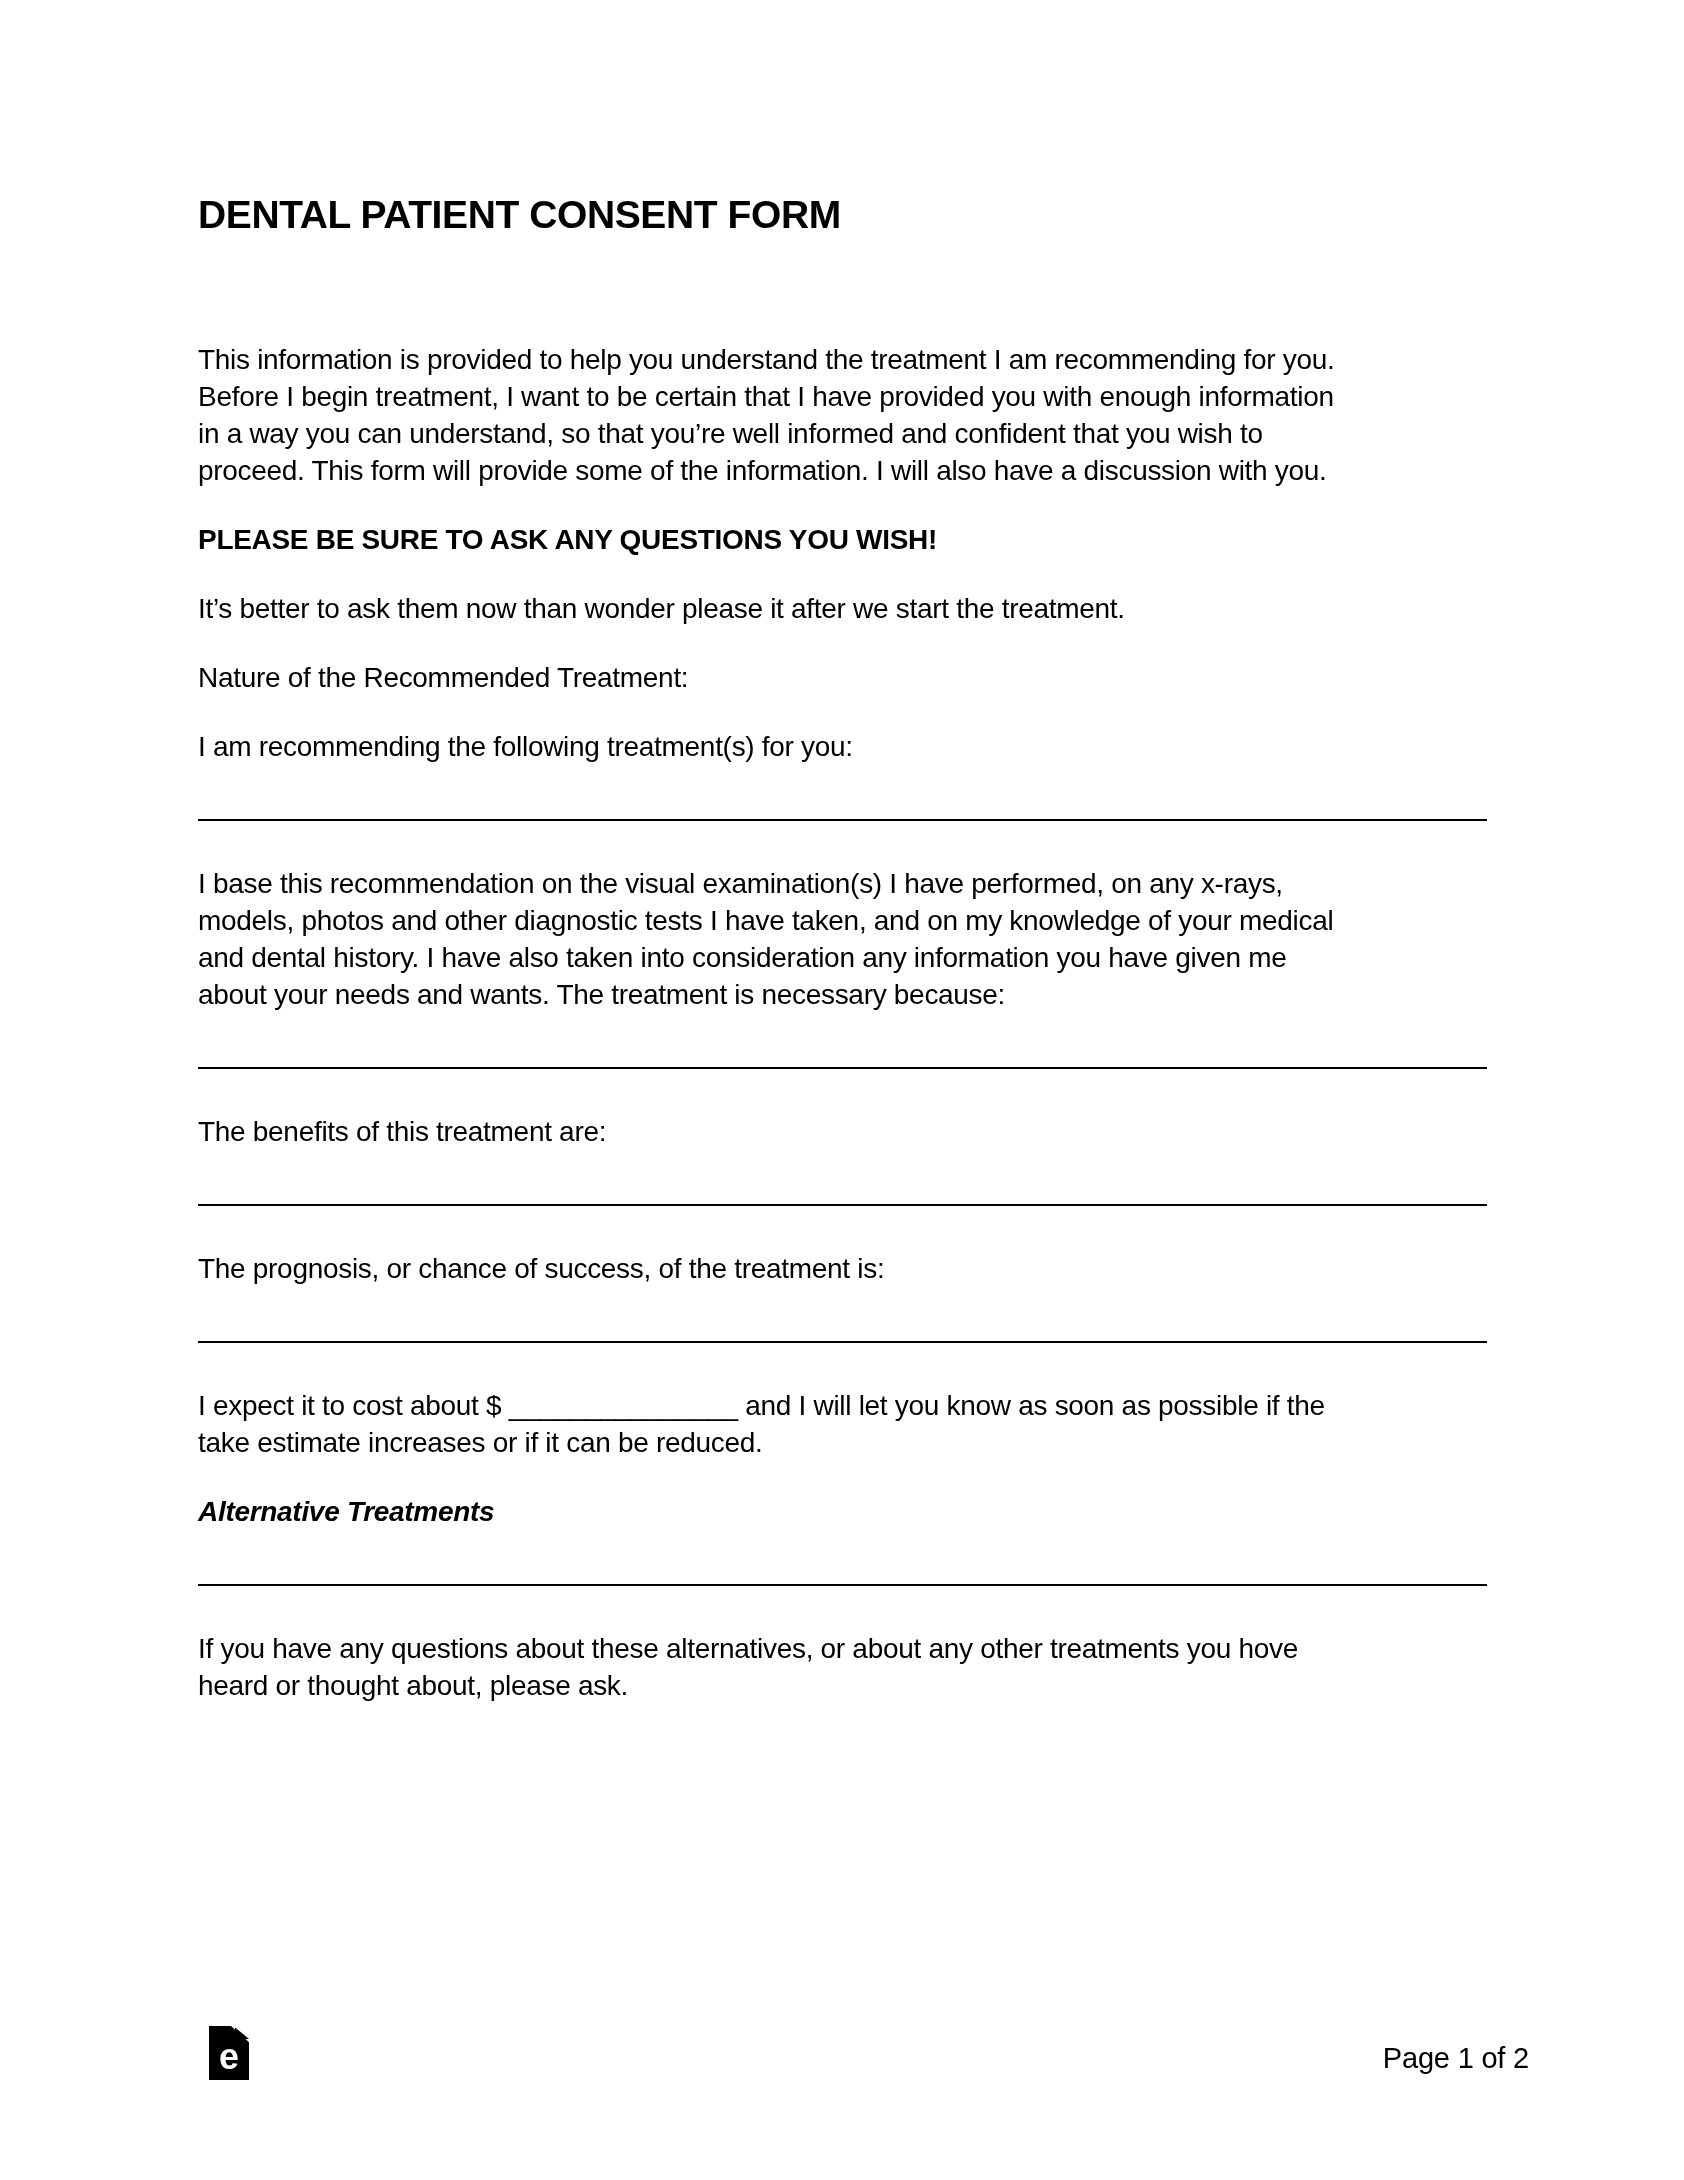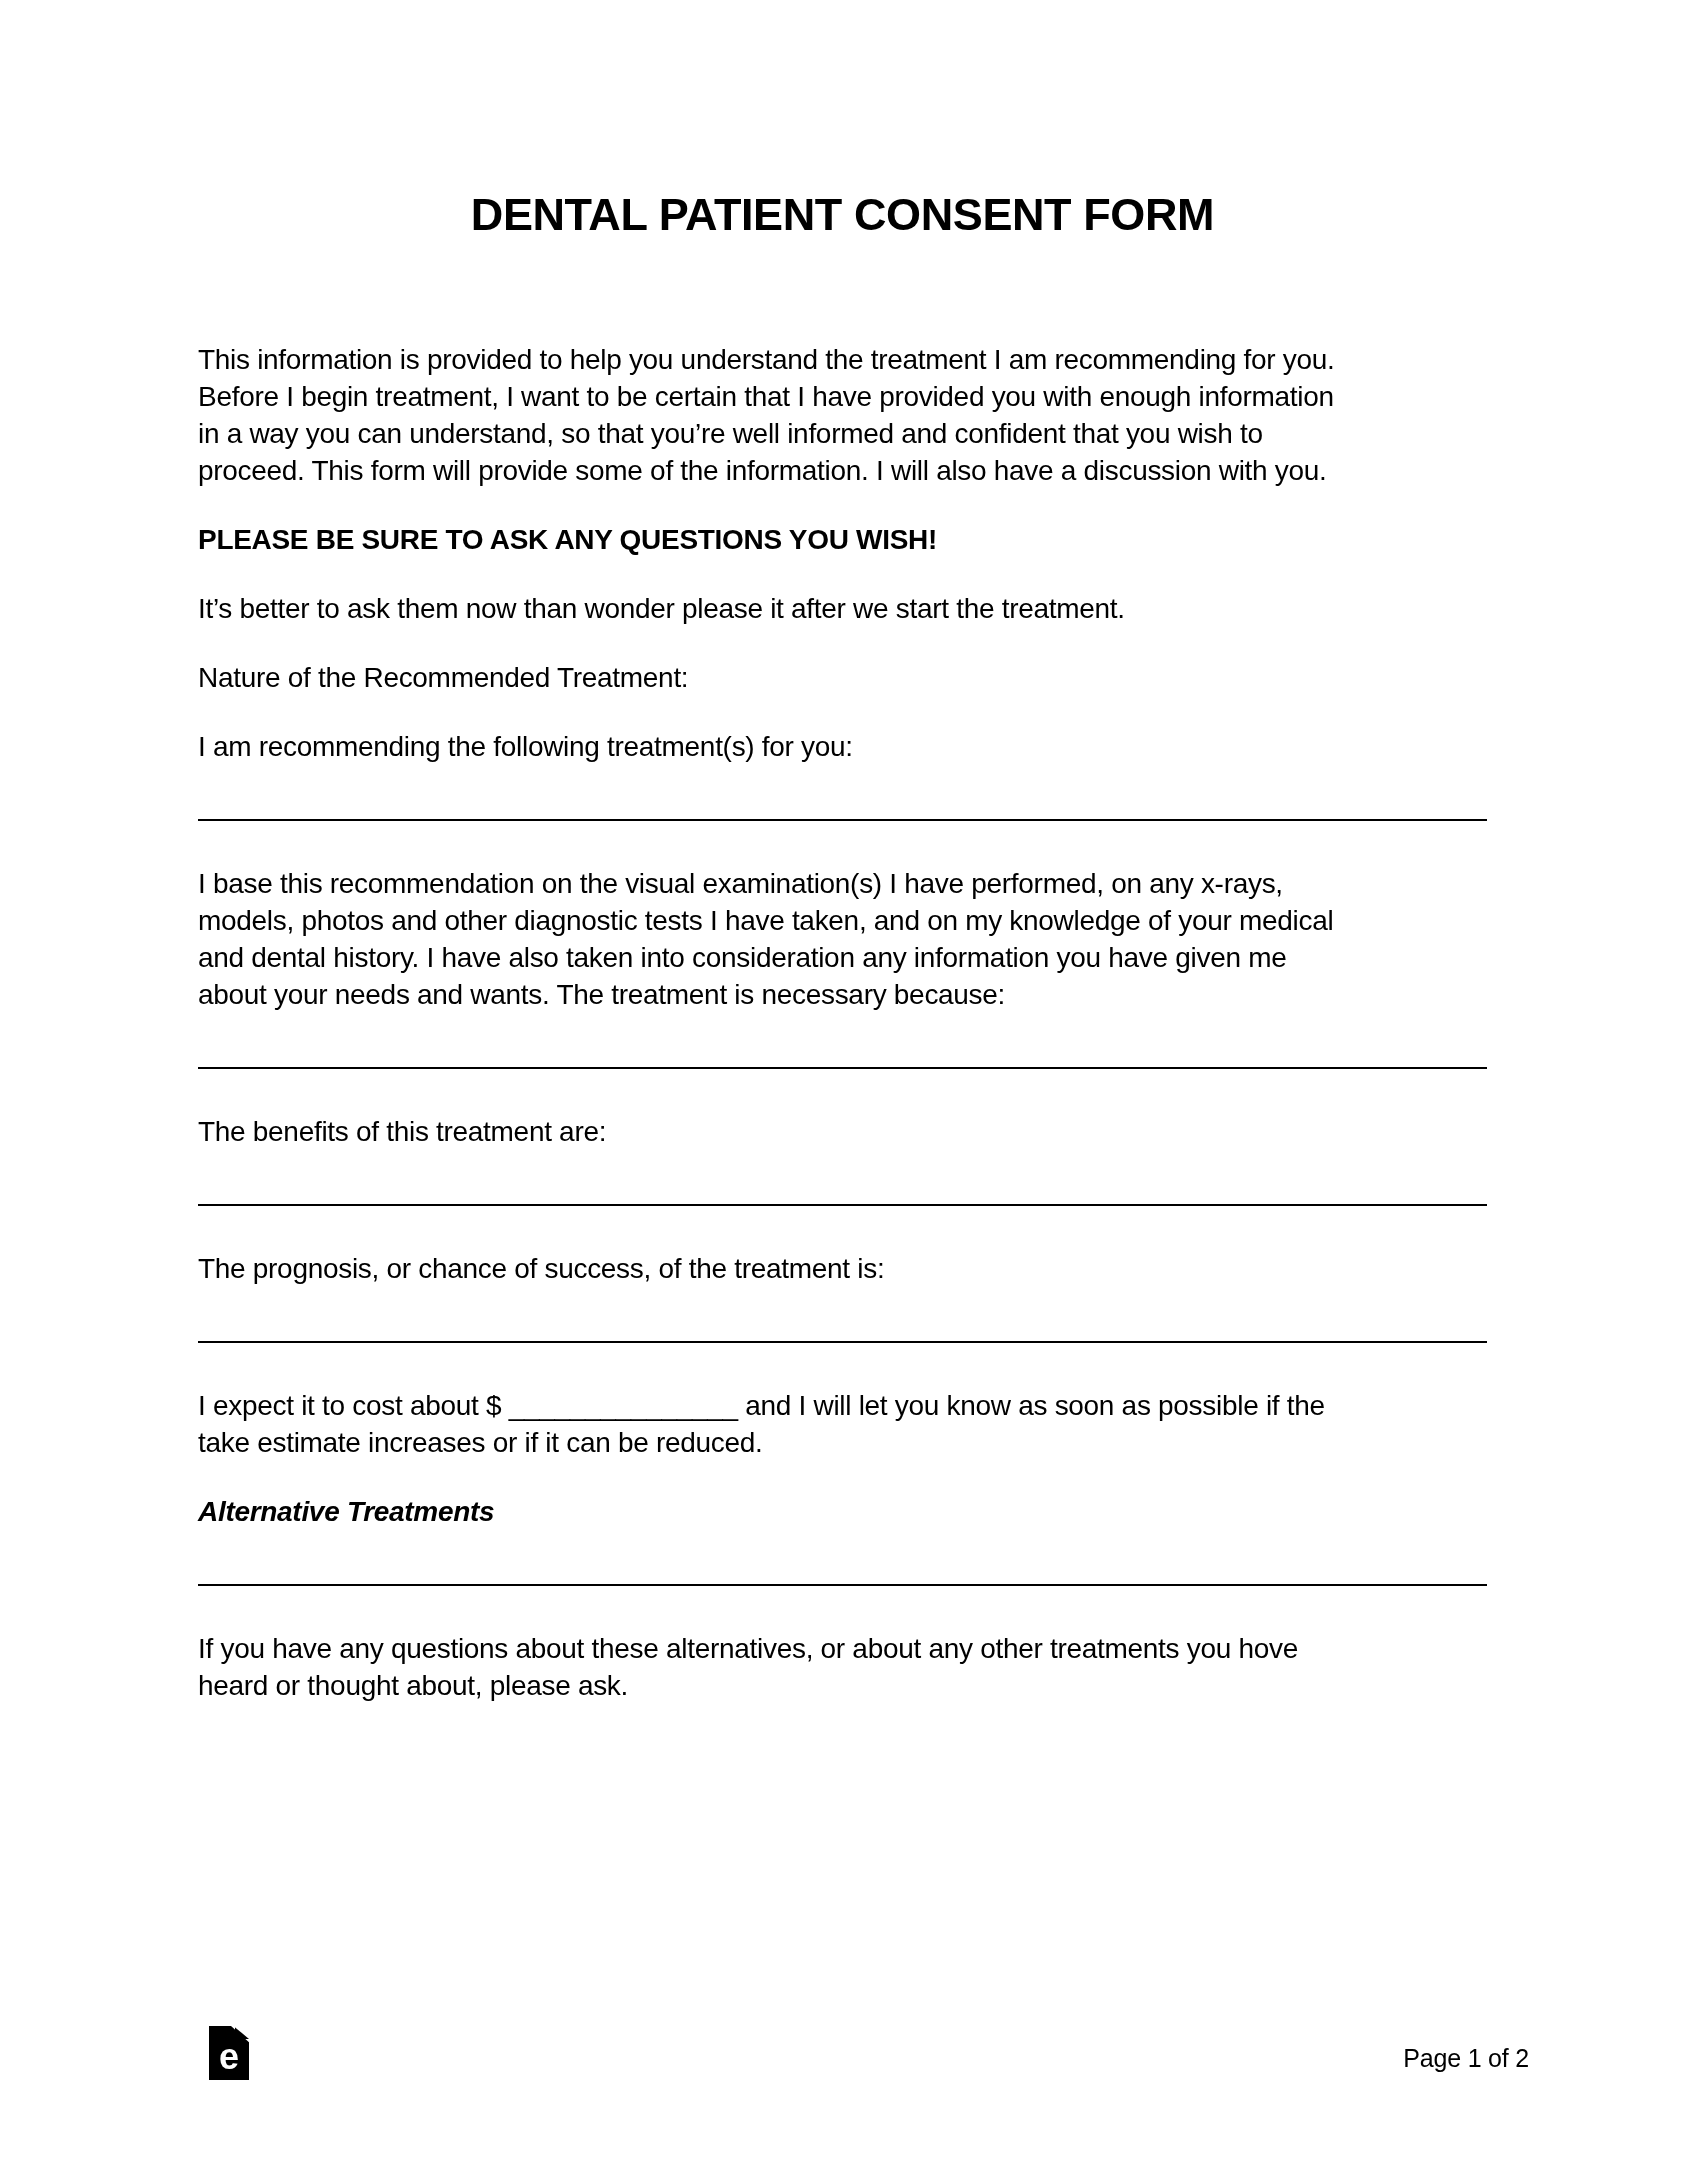--- a/index.html
+++ b/index.html
@@ -19,24 +19,24 @@
     letter-spacing: -0.3px;
     overflow: hidden;
   }
   .content {
     position: absolute;
     left: 198px;
     top: 187px;
     width: 1289px;
   }
   h1.doc-title {
-    font-size: 45px;
+    font-size: 39px;
     line-height: 55px;
     font-weight: bold;
-    text-align: center;
+    text-align: left;
     margin: 0 0 99px 0;
     letter-spacing: -0.4px;
   }
   .para {
     margin: 13px 0 32px 0;
     white-space: pre-line;
   }
   .para.heading {
     font-weight: bold;
   }
@@ -79,21 +79,21 @@
     color: #ffffff;
     font-weight: bold;
     font-size: 36px;
     line-height: 1;
     letter-spacing: 0;
   }
   .page-label {
     position: absolute;
     right: 156px;
     top: 2041px;
-    font-size: 25px;
+    font-size: 29px;
     line-height: 34px;
     letter-spacing: -0.2px;
   }
 </style>
 </head>
 <body>
 
 <div class="sheet">
 
   <div class="content">

